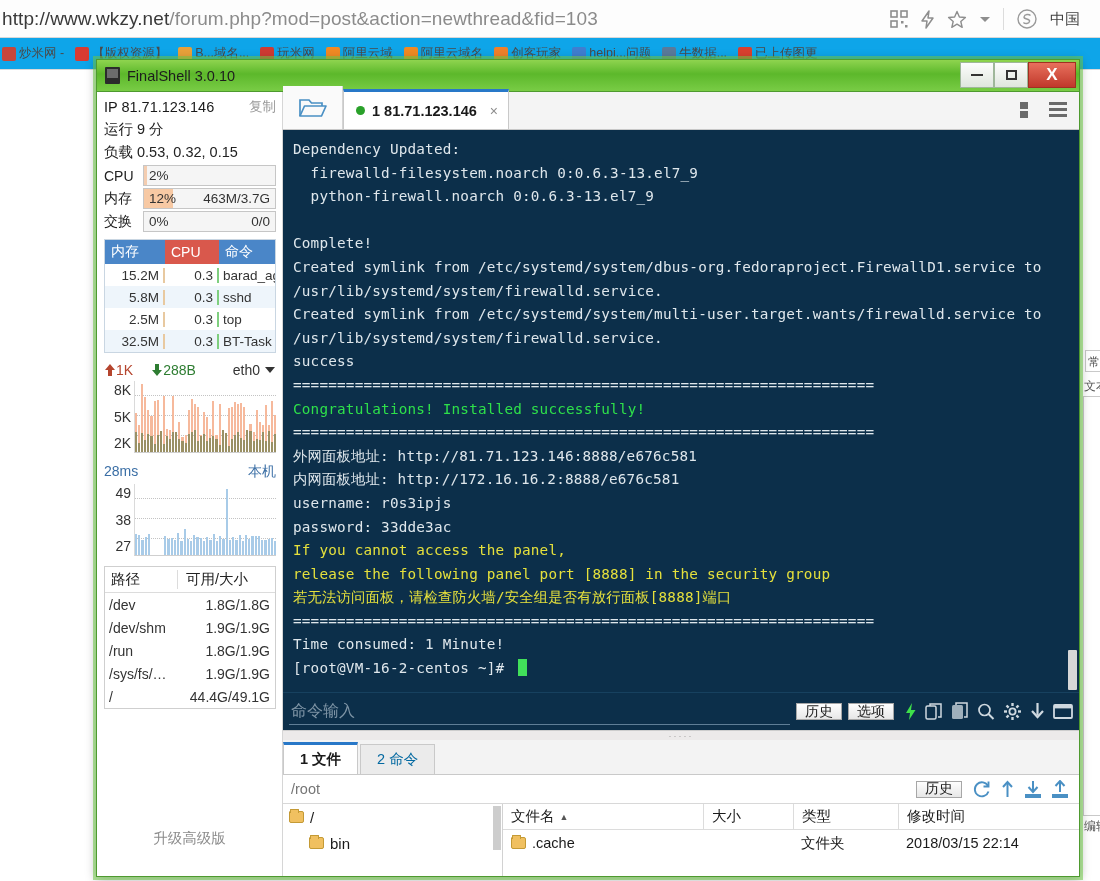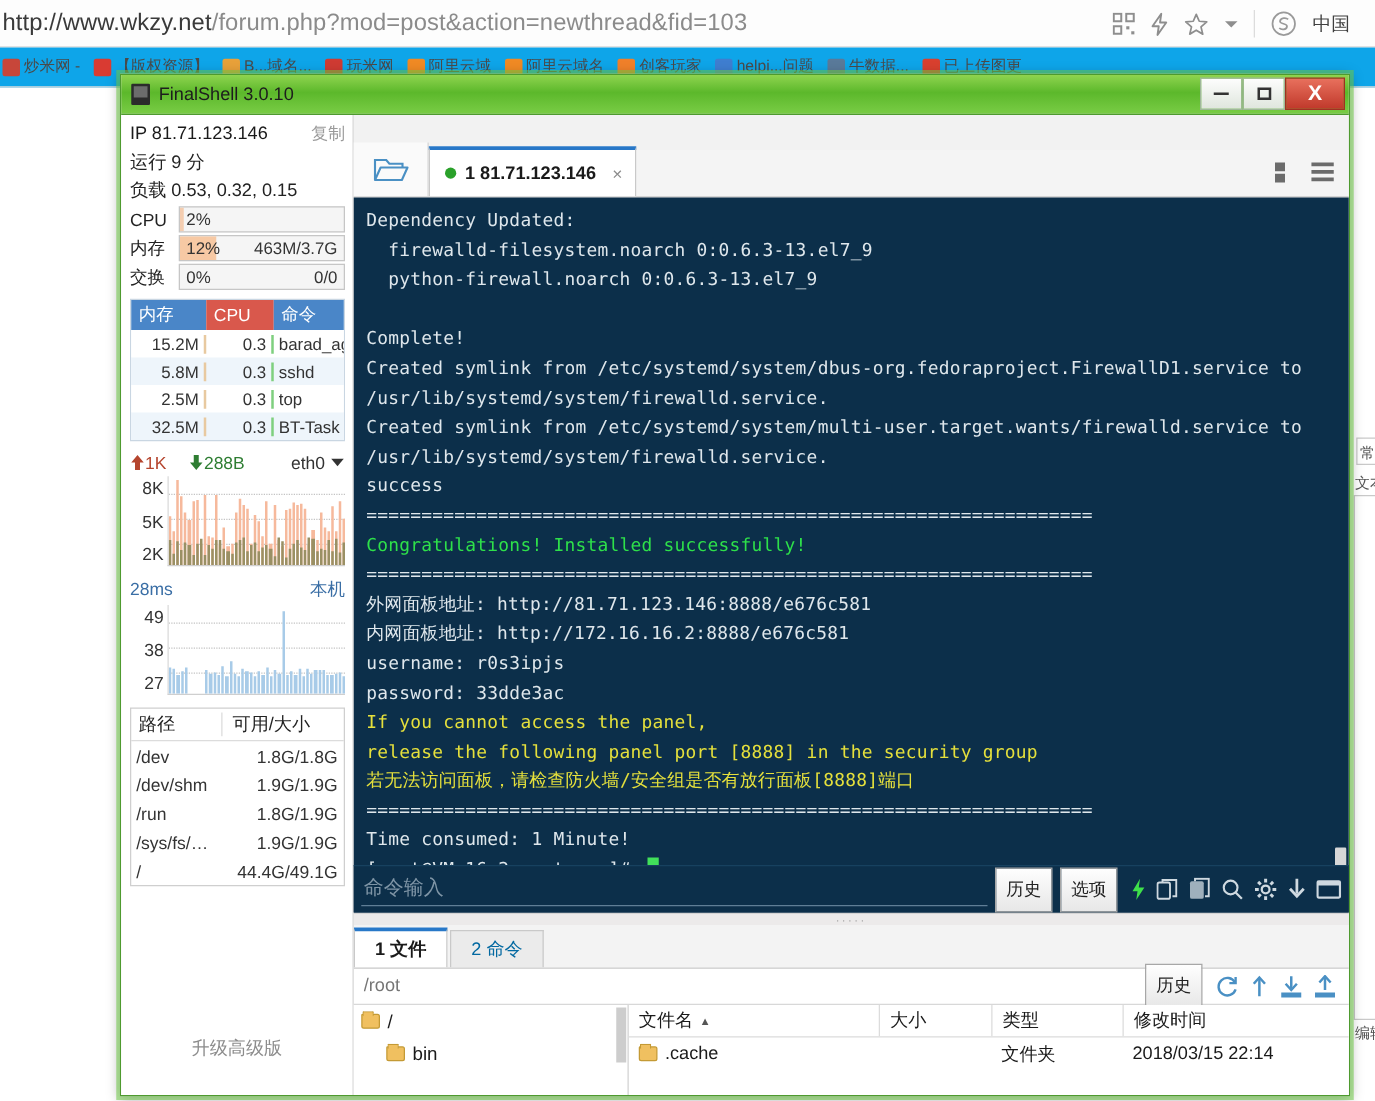--- a/index.html
+++ b/index.html
@@ -192,21 +192,21 @@
   .upgrade {
     position: absolute; left: 0; right: 0; bottom: 28px; text-align: center;
     font-size: 14.5px; color: #8c8c8c; cursor: pointer;
   }
 
   
   .rightcol { flex: 1; display: flex; flex-direction: column; min-width: 0; }
 
   .tabbar {
     height: 38px; background: #f4f4f4; border-bottom: 1px solid #c8c8c8;
-    display: flex; align-items: flex-end; position: relative; margin-top: 28px;
+    display: flex; align-items: flex-end; position: relative;
   }
   .open-btn {
     width: 60px; height: 43px; display: flex; align-items: center; justify-content: center;
     background: #fafafa; border-right: 1px solid #d4d4d4; cursor: pointer;
   }
   .tab {
     height: 40px; min-width: 140px; display: flex; align-items: center; gap: 7px;
     padding: 0 10px 0 12px; background: #fff;
     border: 1px solid #c9c9c9; border-bottom: none;
     border-top: 3px solid #2878c8; position: relative; cursor: pointer;
@@ -242,21 +242,21 @@
     background: #0c2f4a; display: flex; align-items: center; padding: 0 6px;
     border-top: 1px solid #17415f;
   }
   .cmd-input {
     flex: 1; height: 26px; background: transparent; border: none;
     border-bottom: 1px solid #5f7e96; color: #3b82f6; font-size: 16px;
     font-family: "Liberation Sans", sans-serif; outline: none; padding: 0 2px;
   }
   .cmd-input::placeholder { color: #7f95a6; }
   .sm-btn {
-    height: 36px; min-width: 46px; margin-left: 6px; padding: 0 8px;
+    height: 17px; min-width: 46px; margin-left: 6px; padding: 0 8px;
     background: linear-gradient(180deg,#fefefe,#e7e7e7); border: 1px solid #a7a7a7;
     font-size: 14px; color: #222; display: flex; align-items: center; justify-content: center;
     cursor: pointer;
   }
   .cmd-icons { display: flex; align-items: center; gap: 8px; margin-left: 10px; }
   .cmd-icons .ci { color: #cfd9e0; display: flex; align-items: center; cursor: pointer; }
 
   .splitter {
     height: 10px; background: #eceaea; border-top: 1px solid #cdcdcd;
     display: flex; align-items: center; justify-content: center;

